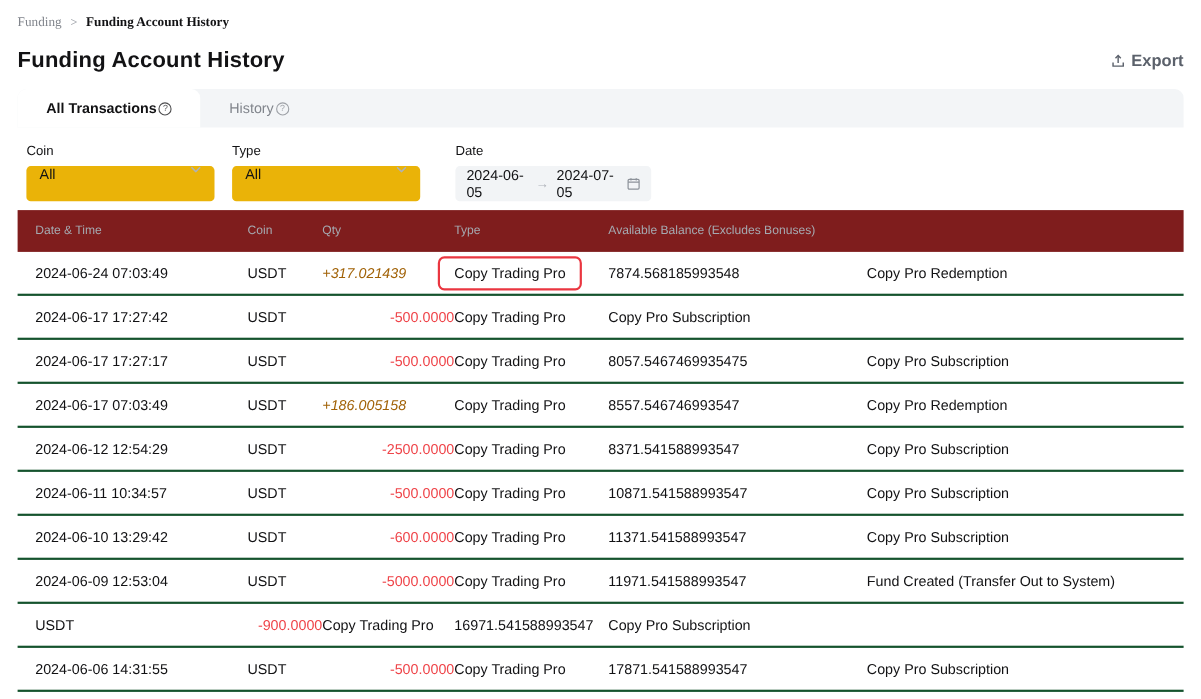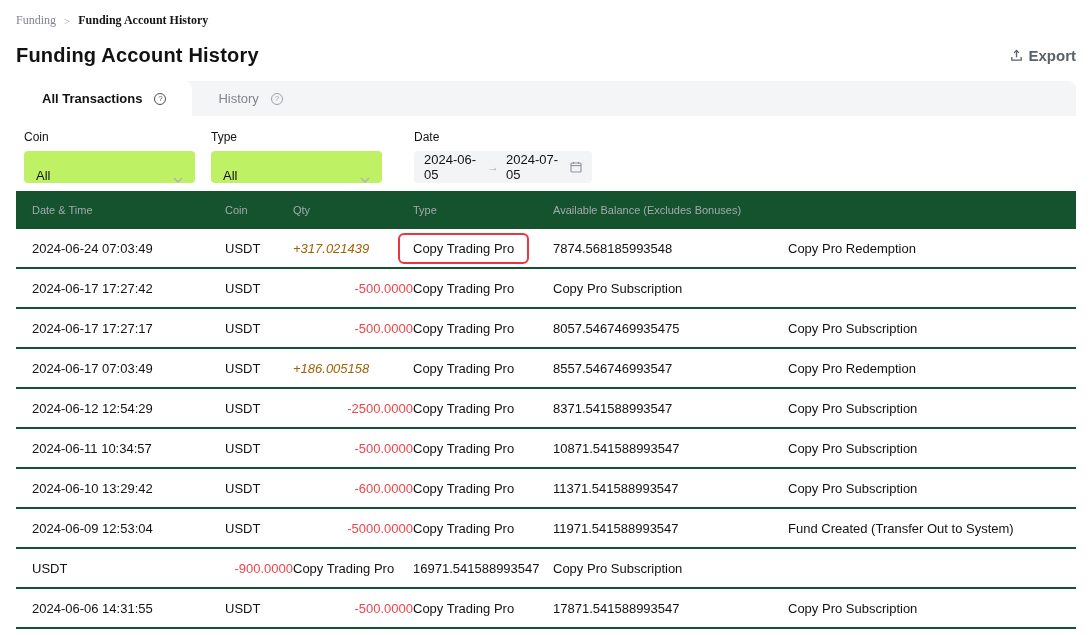--- a/index.html
+++ b/index.html
@@ -15,47 +15,47 @@
   
   .title-row { display:flex; justify-content:space-between; align-items:center; padding:16px 16px 14px; }
   .page-title { font-size:20px; font-weight:700; letter-spacing:.2px; }
   .export-btn { display:flex; align-items:center; gap:5px; font-size:15px; font-weight:600;
     color:#5b616b; cursor:pointer; background:none; border:none; font-family:inherit; }
   .export-btn svg { display:block; }
 
   
   .tab-strip { margin:0 16px; height:35px; background:#f3f5f7; border-radius:8px 8px 0 0;
     display:flex; align-items:stretch; }
-  .tab { display:flex; align-items:center; gap:12px; padding:0 26px; font-size:13px; cursor:pointer;justify-content:space-between; }
+  .tab { display:flex; align-items:center; gap:2px; padding:0 26px; font-size:13px; cursor:pointer;justify-content:space-between; }
   .tab.active { background:#fff; border-radius:8px 8px 0 0; font-weight:700; color:#121214; }
   .tab.inactive { color:#81858c; font-weight:400; }
   .help-icon { display:inline-flex; width:12px; height:12px; border-radius:50%;
     border:1px solid currentColor; align-items:center; justify-content:center;
     font-size:8px; font-weight:400; opacity:.75; }
 
   
   .filters { padding:14px 24px 8px; display:flex; }
   .filter-group { display:flex; flex-direction:column; }
   .filter-group + .filter-group { margin-left:16px; }
   .filter-group.date-group { margin-left:32px; }
   .filter-label { font-size:12px; color:#121214; margin-bottom:7px; }
-  .select-box { width:171px; height:32px; background:#bef264; border-radius:4px;
-    display:flex; align-items:flex-end; justify-content:space-between; padding:0 12px;
+  .select-box { width:171px; height:32px; background:#eab308; border-radius:4px;
+    display:flex; align-items:flex-start; justify-content:space-between; padding:0 12px;
     font-size:13px; cursor:pointer; }
   .select-box .chev { color:#aeb2b9; display:flex; }
   .date-box { width:178px; height:32px; background:#f2f4f6; border-radius:4px;
     display:flex; align-items:center; gap:7px; padding:0 10px; font-size:13px; cursor:pointer; }
   .date-arrow { color:#aeb2b9; font-size:12px; }
   .cal-icon { color:#8d929a; display:flex; margin-left:1px; }
 
   
   .table { margin:0 16px; }
   .t-row { display:grid; grid-template-columns:193px 68px 120px 140px 235px 1fr;
     align-items:center; padding:0 16px; }
-  .t-head { background:#14532d; height:38px; font-size:11px; color:#a5a9b0; }
+  .t-head { background:#7f1d1d; height:38px; font-size:11px; color:#a5a9b0; }
   .t-body .t-row { height:40px; font-size:13px; border-bottom:2px solid #14532d; }
   .cell { white-space:nowrap; overflow:visible; }
   .pos { color:#a16207;font-style:italic; }
   .neg { color:#ef454a;text-align:right; }
   .type-wrap.highlight { display:inline-block; border:2.5px solid #ea3640; border-radius:6px;
     padding:6px 13px; margin-left:-15px; }
 </style>
 </head>
 <body>
 

